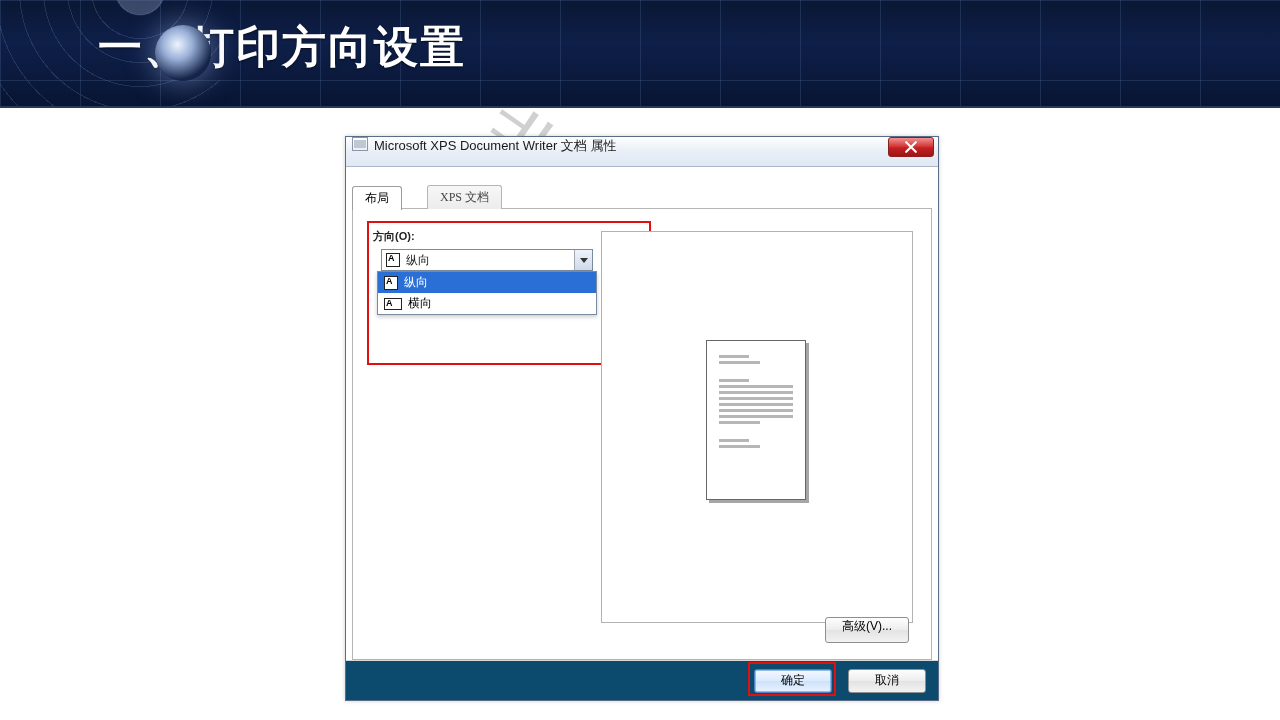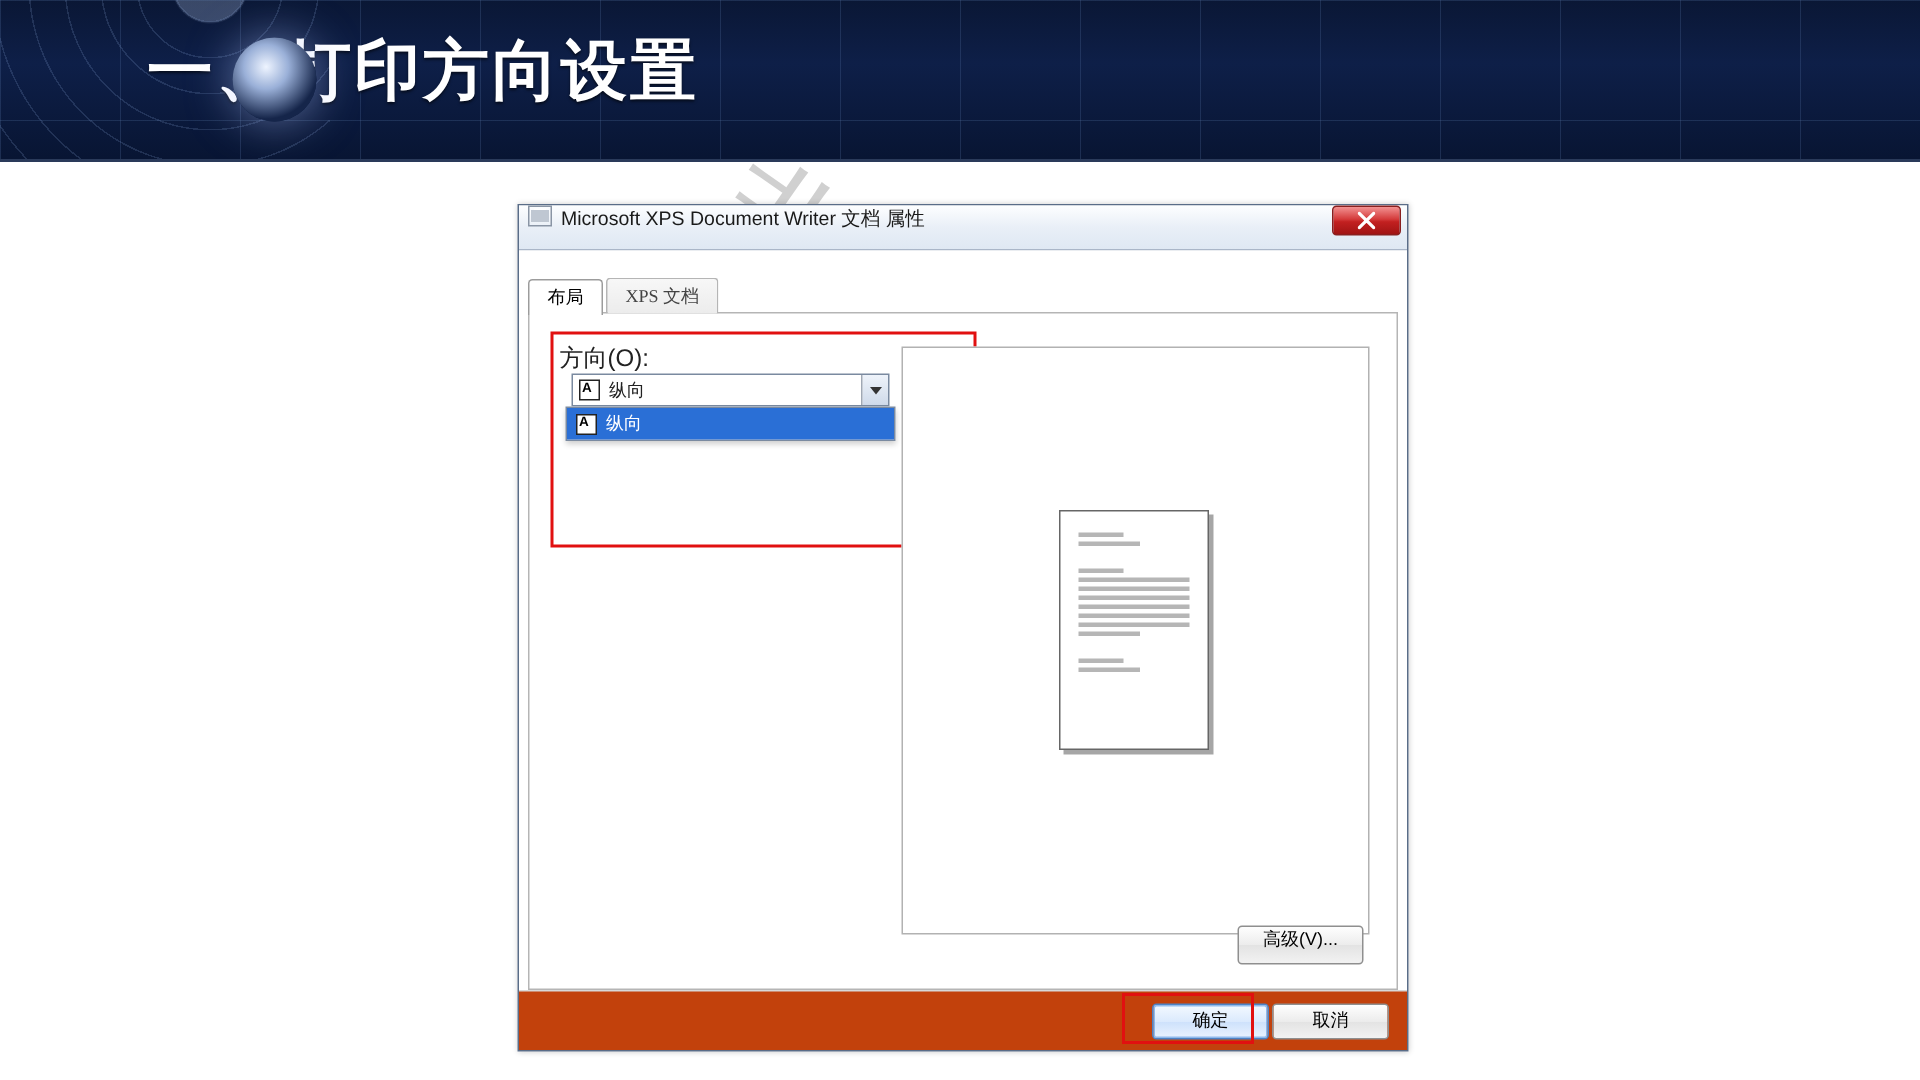--- a/index.html
+++ b/index.html
@@ -151,20 +151,21 @@
   .tab.active {
     background: #ffffff;
     color: #000;
     border-color: #9c9c9c;
     top: 1px;
   }
   .tab.inactive {
     background: linear-gradient(to bottom,#f7f7f7,#ececec);
     font-family: "SimSun","NSimSun", serif;
     font-size: 12px;
+    margin-left: 23px;
   }
 
   .tab-panel {
     flex: 1;
     border: 1px solid #b5b5b5;
     border-top: 1px solid #b5b5b5;
     background: #ffffff;
     margin-top: -1px;
     position: relative;
   }
@@ -175,22 +176,23 @@
     top: 12px;
     width: 284px;
     height: 144px;
     border: 2px solid #e11010;
     pointer-events: none;
   }
   .group-label {
     position: absolute;
     left: 20px;
     top: 20px;
-    font-size: 16px;
+    font-size: 11px;
     color: #222;
+    font-weight: bold;
   }
 
   .combo {
     position: absolute;
     left: 28px;
     top: 40px;
     width: 212px;
     height: 22px;
     border: 1px solid #7a8aa0;
     background: #ffffff;
@@ -308,27 +310,27 @@
     border-radius: 3px;
     background: linear-gradient(to bottom,#fefefe,#ececec 50%,#e3e3e3 51%,#f2f2f2);
     font-size: 12px;
     display: flex; align-items:flex-start; justify-content:center;
     cursor: pointer;
   }
 
   
   .footer {
     height: 40px;
-    background: #c2410c;
+    background: #0c4a6e;
     border-top: 1px solid #d8d8d8;
     display: flex;
     justify-content: flex-end;
     align-items: center;
     padding: 0 12px;
-    gap: 2px;
+    gap: 16px;
     margin: 0 -6px -6px -6px;
   }
   .btn {
     width: 78px;
     height: 24px;
     border: 1px solid #8f8f8f;
     border-radius: 3px;
     background: linear-gradient(to bottom,#fefefe,#ececec 50%,#e3e3e3 51%,#f2f2f2);
     font-size: 12px;
     display: flex; align-items:center; justify-content:center;
@@ -391,20 +393,24 @@
         <div class="combo-btn">
           <span></span>
         </div>
       </div>
 
       <div class="dropdown">
         <div class="option selected">
           <span class="orient-icon"></span>
           <span>纵向</span>
         </div>
+        <div class="option">
+          <span class="orient-icon landscape"></span>
+          <span>横向</span>
+        </div>
       </div>
 
       <div class="preview-pane">
         <div class="preview-page">
           <div class="pline short"></div>
           <div class="pline med"></div>
           <div class="gap"></div>
           <div class="pline short"></div>
           <div class="pline"></div>
           <div class="pline"></div>

